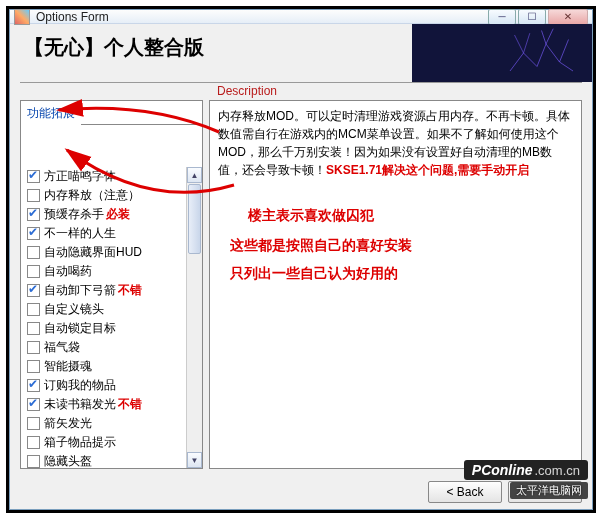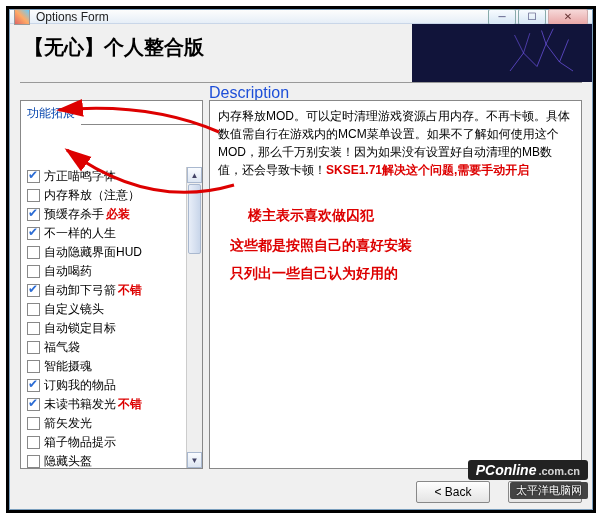--- a/index.html
+++ b/index.html
@@ -22,32 +22,32 @@
   .content { display: flex; position: absolute; top: 90px; left: 10px; right: 10px; bottom: 40px; }
   .left-panel { width: 183px; border: 1px solid #888; background: #fff; display: flex; flex-direction: column; }
   .group-label { color: #0645ad; padding: 4px 6px 2px; font-size: 12px; }
   .group-line { height:1px; background:#888; margin:0 4px 2px 60px; }
   .checklist { overflow-y: auto; flex: 1; padding: 0 0 0 4px; }
   .check-item { display: flex; align-items: center; height: 19px; white-space: nowrap; }
   .check-item .lbl { color: #000; }
   .check-item .suffix { margin-left: 2px; color: #d00; font-weight: bold; }
   .cb { border:1px solid #888; width:13px; height:13px; display:inline-block; margin:0 4px 0 2px; background:#fff; position:relative; }
   .cb.on::after { content:"✔"; position:absolute; top:-3px; left:0; font-size:12px; color:#2c6cd4; }
-  .desc-label { position:absolute; top:-16px; left:0; color:#1d4ed8; font-size:16px; }
+  .desc-label { position:absolute; top:-16px; left:8px; color:#b91c1c; font-size:12px; }
   .right-panel { flex: 1; margin-left: 6px; position: relative; }
   .desc-box { position:absolute; top:0; left:0; right:0; bottom:0; border: 1px solid #888; background: #fff; padding: 6px 8px; line-height: 1.5; color: #000; }
   .desc-box .red { color: #d00; font-weight: bold; }
   .big-overlay { position: absolute; top: 130px; left: 20px; right: 10px; color: #d00; font-size: 14px; font-weight: bold; line-height: 2; }
   .arrow { position:absolute; pointer-events:none; }
   .arrow svg { overflow:visible; }
-  .footer { position: absolute; bottom: 6px; right: 10px; display: flex; gap: 18px; }
+  .footer { position: absolute; bottom: 6px; right: 10px; display: flex; gap: 6px; }
   .nav-btn { width: 74px; height: 22px; border: 1px solid #888; background: linear-gradient(#fefefe,#e4e4e4); border-radius: 2px; font-size: 12px; display:flex; align-items:center; justify-content:center; }
   .watermark { position:absolute; right:14px; bottom:20px; text-align:right; }
   .wm-top { background:#222; color:#fff; font-style:italic; font-weight:bold; padding:2px 8px; border-radius:3px; font-size:14px; display:inline-block; }
-  .wm-top small { font-size:11px; font-style:normal; font-weight:bold; opacity:.8; margin-left:2px;}
+  .wm-top small { font-size:13px; font-style:normal; font-weight:normal; opacity:.8; margin-left:2px;}
   .wm-bot { color:#fff; background:#444; font-size:11px; padding:1px 6px; border-radius:2px; display:inline-block; margin-top:2px; text-shadow:0 0 2px #000;}
   .scrollbar { width:16px; background:#efefef; border-left:1px solid #ccc; display:flex; flex-direction:column; }
   .sb-btn { height:16px; background:linear-gradient(#fafcff,#dde6f2); border:1px solid #a9b8cf; margin:0; display:flex; align-items:center; justify-content:center; font-size:8px; color:#446;}
   .sb-thumb { background:linear-gradient(90deg,#e8eef8,#c9d6ea); border:1px solid #a9b8cf; border-radius:2px; margin:1px; flex:0 0 70px;}
   .sb-track { flex:1; }
   .list-wrap { display:flex; flex:1; overflow:hidden;margin-top:40px; }
 </style>
 </head>
 <body>
 

